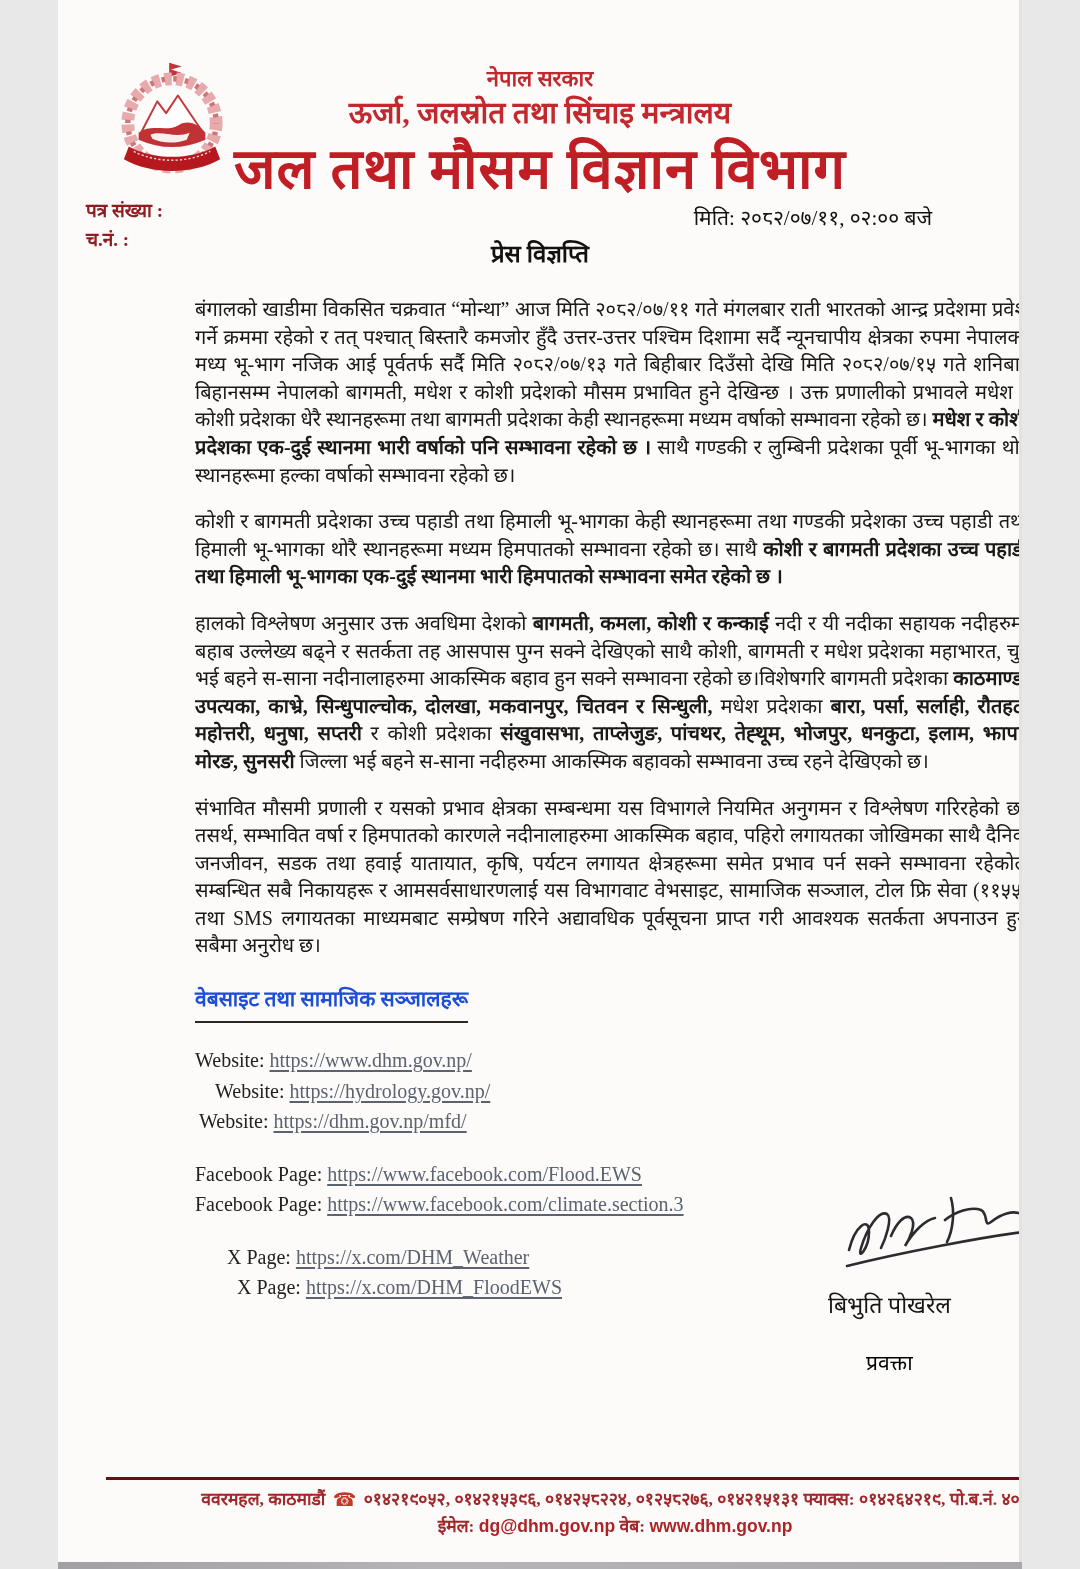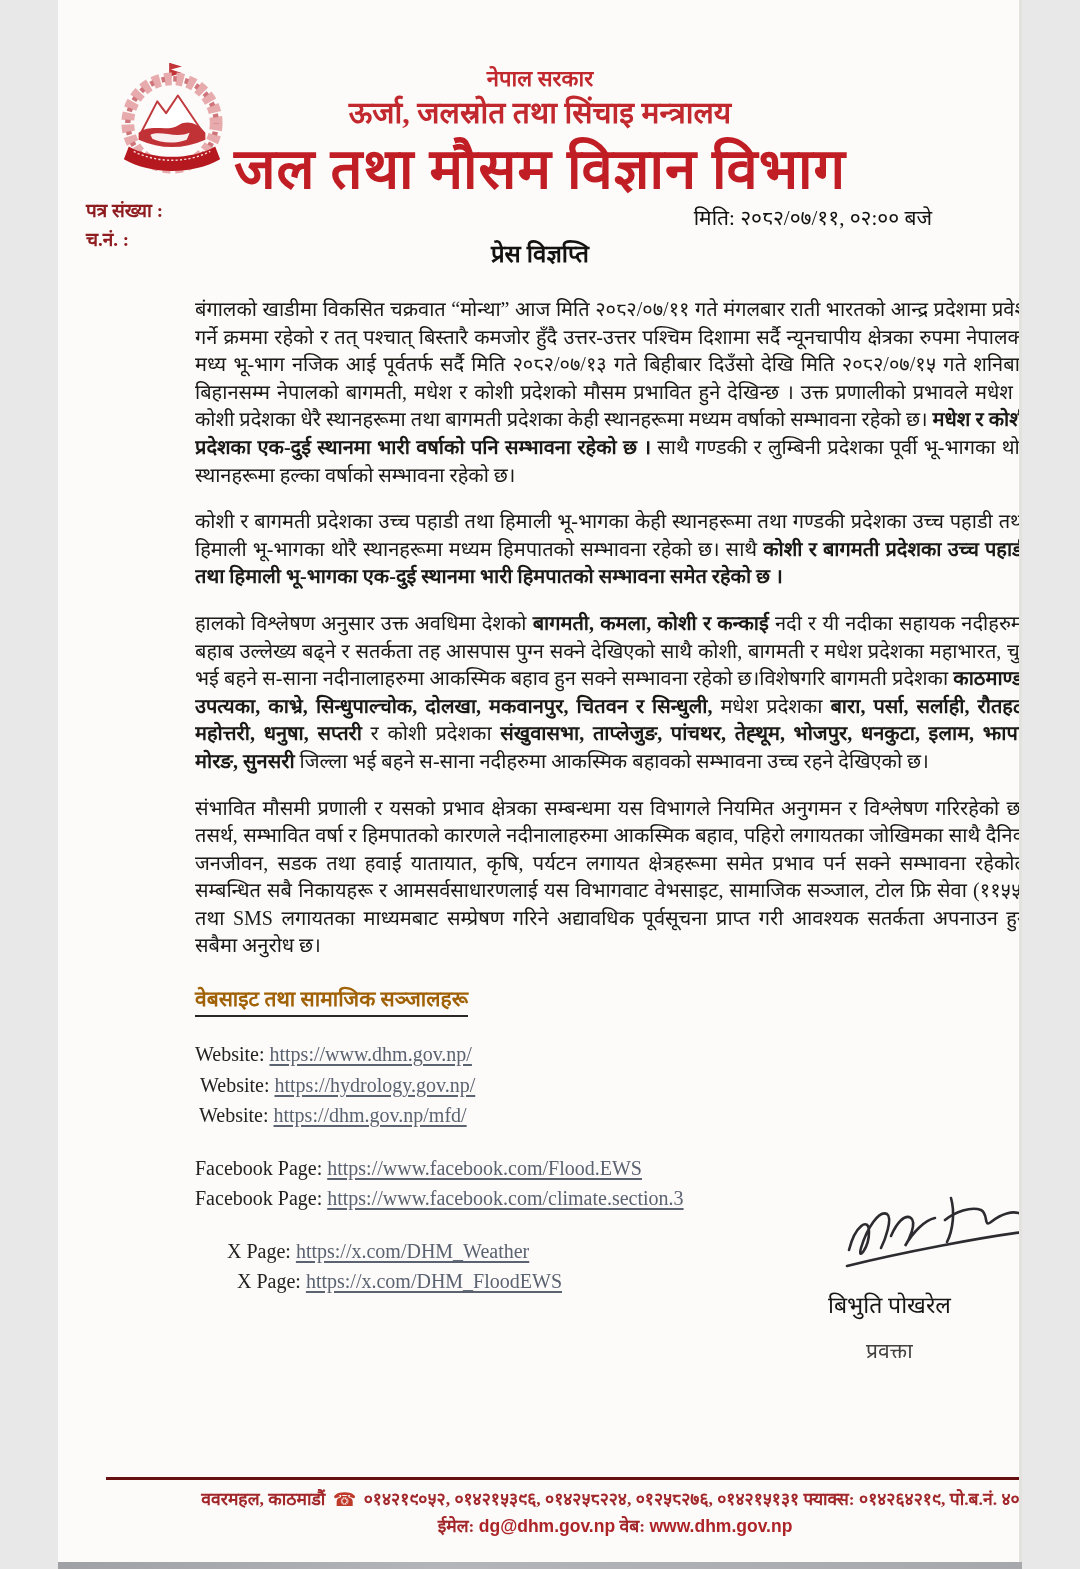--- a/index.html
+++ b/index.html
@@ -24,36 +24,36 @@
   .dateline{position:absolute;right:90px;top:203px;font-size:21px;color:#141210;}
   .press-title{position:absolute;left:0;top:236px;width:100%;text-align:center;
     font-size:24px;font-weight:700;color:#141210;}
   
   .content{position:absolute;left:137px;top:296px;width:833px;height:688px;overflow:hidden;
     font-size:20px;line-height:27.6px;text-align:justify;}
   .content p{margin:0 0 19px 0;}
   .content .b{font-weight:700;}
   
   .links{position:absolute;left:137px;top:984px;width:760px;height:300px;font-size:20px;}
-  .links-heading{display:inline-block;font-weight:700;font-size:21px;color:#a16207;
-    border-bottom:2.5px solid #2a2724;padding-bottom:3px;margin-bottom:22px;}
+  .links-heading{display:inline-block;font-weight:700;font-size:21px;color:#1d4ed8;
+    border-bottom:2.5px solid #2a2724;padding-bottom:9px;margin-bottom:22px;}
   .link-line{line-height:30.5px;white-space:nowrap;}
   .link-line .lbl{color:#24211e;}
   .link-line .url{color:#5b6270;text-decoration:underline;text-underline-offset:3px;}
   .grp-gap{height:22px;}
-  .ind1{margin-left:5px;}
+  .ind1{margin-left:20px;}
   .ind2{margin-left:4px;}
   .xind{margin-left:32px;}
   .xind2{margin-left:42px;}
   .fbind{margin-left:-6px;}
   
   .sig{position:absolute;left:770px;top:1186px;width:250px;text-align:left;}
   .sig svg{display:block;margin:0 auto;}
   .sig-name{font-size:23px;color:#171513;margin-top:6px;}
-  .sig-role{font-size:21px;color:#404040;margin-top:16px;padding-left:38px;}
+  .sig-role{font-size:21px;color:#000000;margin-top:28px;padding-left:38px;}
   
   .footer{position:absolute;left:48px;top:1477px;width:1018px;
     border-top:3.5px solid #661012;padding-top:7px;text-align:center;}
   .f-line1{font-size:17.5px;font-weight:700;color:#a2272b;line-height:24px;}
   .f-line1 .ph-icon{color:#c0392b;font-size:19px;vertical-align:-1px;padding:0 3px;}
   .f-line2{font-size:17.5px;font-weight:700;color:#a2272b;line-height:24px;margin-top:2px;}
   .f-line2 .latin{font-family:"Liberation Sans","DejaVu Sans",sans-serif;color:#ad2428;}
   .scan-edge{position:absolute;left:0;bottom:0;width:100%;height:7px;
     background:linear-gradient(90deg,#9fa1a4,#b3b5b8 40%,#a6a8ab);}
   .right-edge{position:absolute;right:0;top:0;width:3px;height:100%;background:#e3e2df;}

